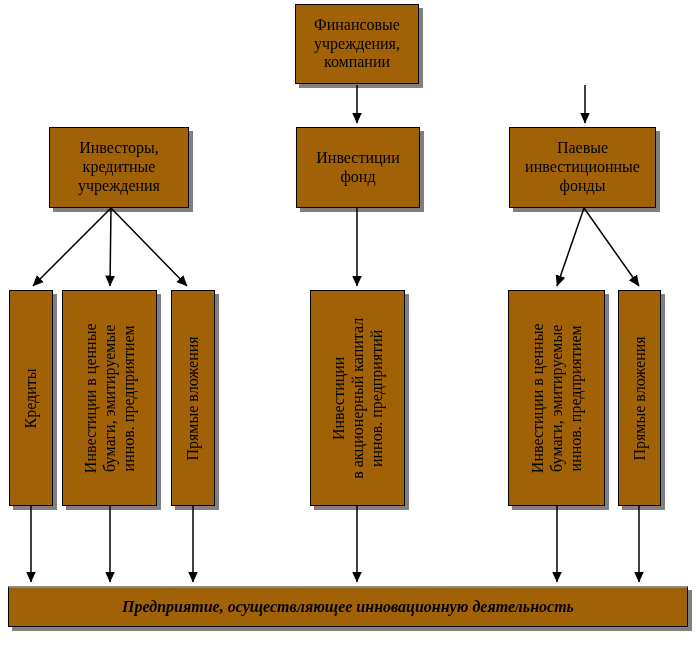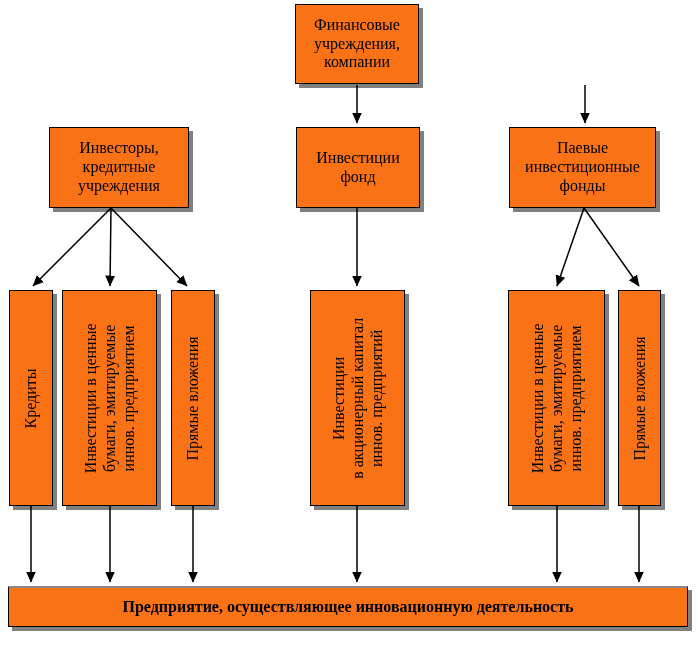--- a/index.html
+++ b/index.html
@@ -2,21 +2,21 @@
 <html><head>
 <meta charset="utf-8">
 <style>
   html,body{margin:0;padding:0;background:#ffffff;}
   .canvas{
     position:relative;width:698px;height:645px;background:#ffffff;
     font-family:"Liberation Serif","DejaVu Serif",serif;color:#000000;
     overflow:hidden;
   }
   .box{
-    position:absolute;box-sizing:border-box;background:#f97316;
+    position:absolute;box-sizing:border-box;background:#a16207;
     border:1.5px solid #000000;box-shadow:4px 4px 0 #808080;
     display:flex;align-items:center;justify-content:center;
     text-align:center;font-size:16px;line-height:1.18;
   }
   .box .lbl{white-space:pre-line;}
   .vbox .lbl{
     transform:rotate(-90deg);width:204px;flex:none;white-space:pre-line;
   }
   
   .n-financial   {left:295px;top:4px;  width:124px;height:80px;}
@@ -26,20 +26,21 @@
   .n-unitfunds   {left:509px;top:127px;width:147px;height:81px;}
   .n-credits     {left:9px;  top:290px;width:44px; height:216px;}
   .n-secleft     {left:62px; top:290px;width:95px; height:216px;}
   .n-directleft  {left:171px;top:290px;width:44px; height:216px;}
   .n-equity      {left:310px;top:290px;width:95px; height:216px;}
   .n-secright    {left:508px;top:290px;width:97px; height:216px;}
   .n-directright {left:618px;top:290px;width:43px; height:216px;}
   .n-enterprise  {
     left:8px;top:586px;width:680px;height:41px;font-weight:bold;
     border-top:2px solid #8a8a8a;
+    font-style:italic;
   }
   .arrows{position:absolute;left:0;top:0;width:698px;height:645px;pointer-events:none;}
   .arrows line{stroke:#000000;stroke-width:1.5;}
 </style>
 </head>
 <body>
 
 <div class="canvas">
 
   <div class="box n-financial">

